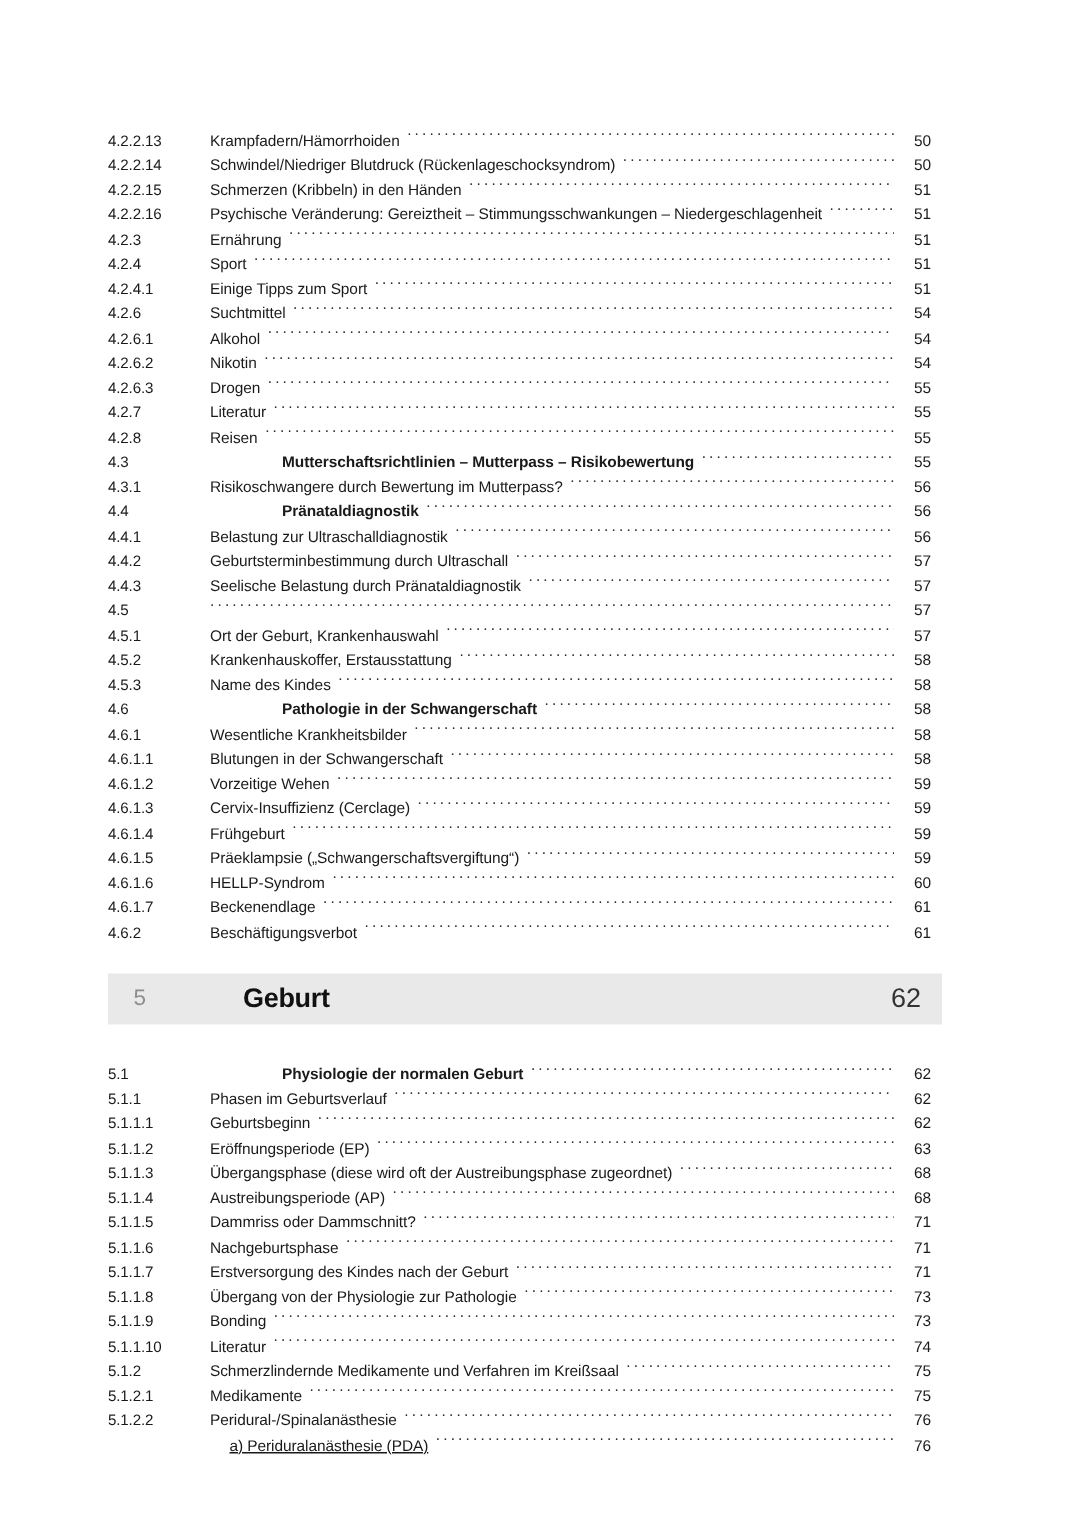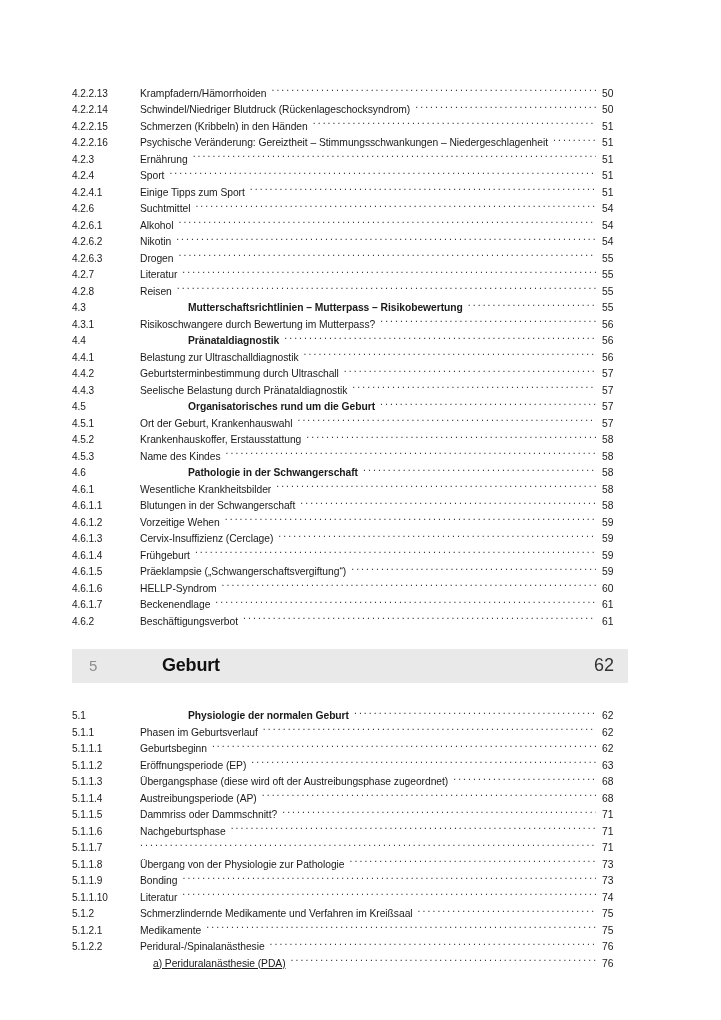--- a/index.html
+++ b/index.html
@@ -80,21 +80,21 @@
     display: block;
     letter-spacing: 2.1px;
     font-size: 10.3px;
     line-height: 16.5px;
     color: #2b2b2b;
   }
 
   .toc-page {
     flex: 0 0 26px;
     width: 26px;
-    text-align: left;
+    text-align: center;
     padding-left: 6px;
     font-size: 10.3px;
   }
 
   
   .chapter-band {
     display: flex;
     align-items: center;
     background: #e9e9e9;
     height: 34px;
@@ -242,21 +242,20 @@
         <span class="toc-page">57</span>
       </div>
       <div class="toc-row">
         <span class="toc-num">4.4.3</span>
         <span class="toc-title">Seelische Belastung durch Pränataldiagnostik</span>
         <span class="toc-dots"></span>
         <span class="toc-page">57</span>
       </div>
       <div class="toc-row bold">
         <span class="toc-num">4.5</span>
-        <span class="toc-title">Organisatorisches rund um die Geburt</span>
         <span class="toc-dots"></span>
         <span class="toc-page">57</span>
       </div>
       <div class="toc-row">
         <span class="toc-num">4.5.1</span>
         <span class="toc-title">Ort der Geburt, Krankenhauswahl</span>
         <span class="toc-dots"></span>
         <span class="toc-page">57</span>
       </div>
       <div class="toc-row">
@@ -379,20 +378,21 @@
         <span class="toc-page">71</span>
       </div>
       <div class="toc-row">
         <span class="toc-num">5.1.1.6</span>
         <span class="toc-title">Nachgeburtsphase</span>
         <span class="toc-dots"></span>
         <span class="toc-page">71</span>
       </div>
       <div class="toc-row">
         <span class="toc-num">5.1.1.7</span>
+        <span class="toc-title">Erstversorgung des Kindes nach der Geburt</span>
         <span class="toc-dots"></span>
         <span class="toc-page">71</span>
       </div>
       <div class="toc-row">
         <span class="toc-num">5.1.1.8</span>
         <span class="toc-title">Übergang von der Physiologie zur Pathologie</span>
         <span class="toc-dots"></span>
         <span class="toc-page">73</span>
       </div>
       <div class="toc-row">

